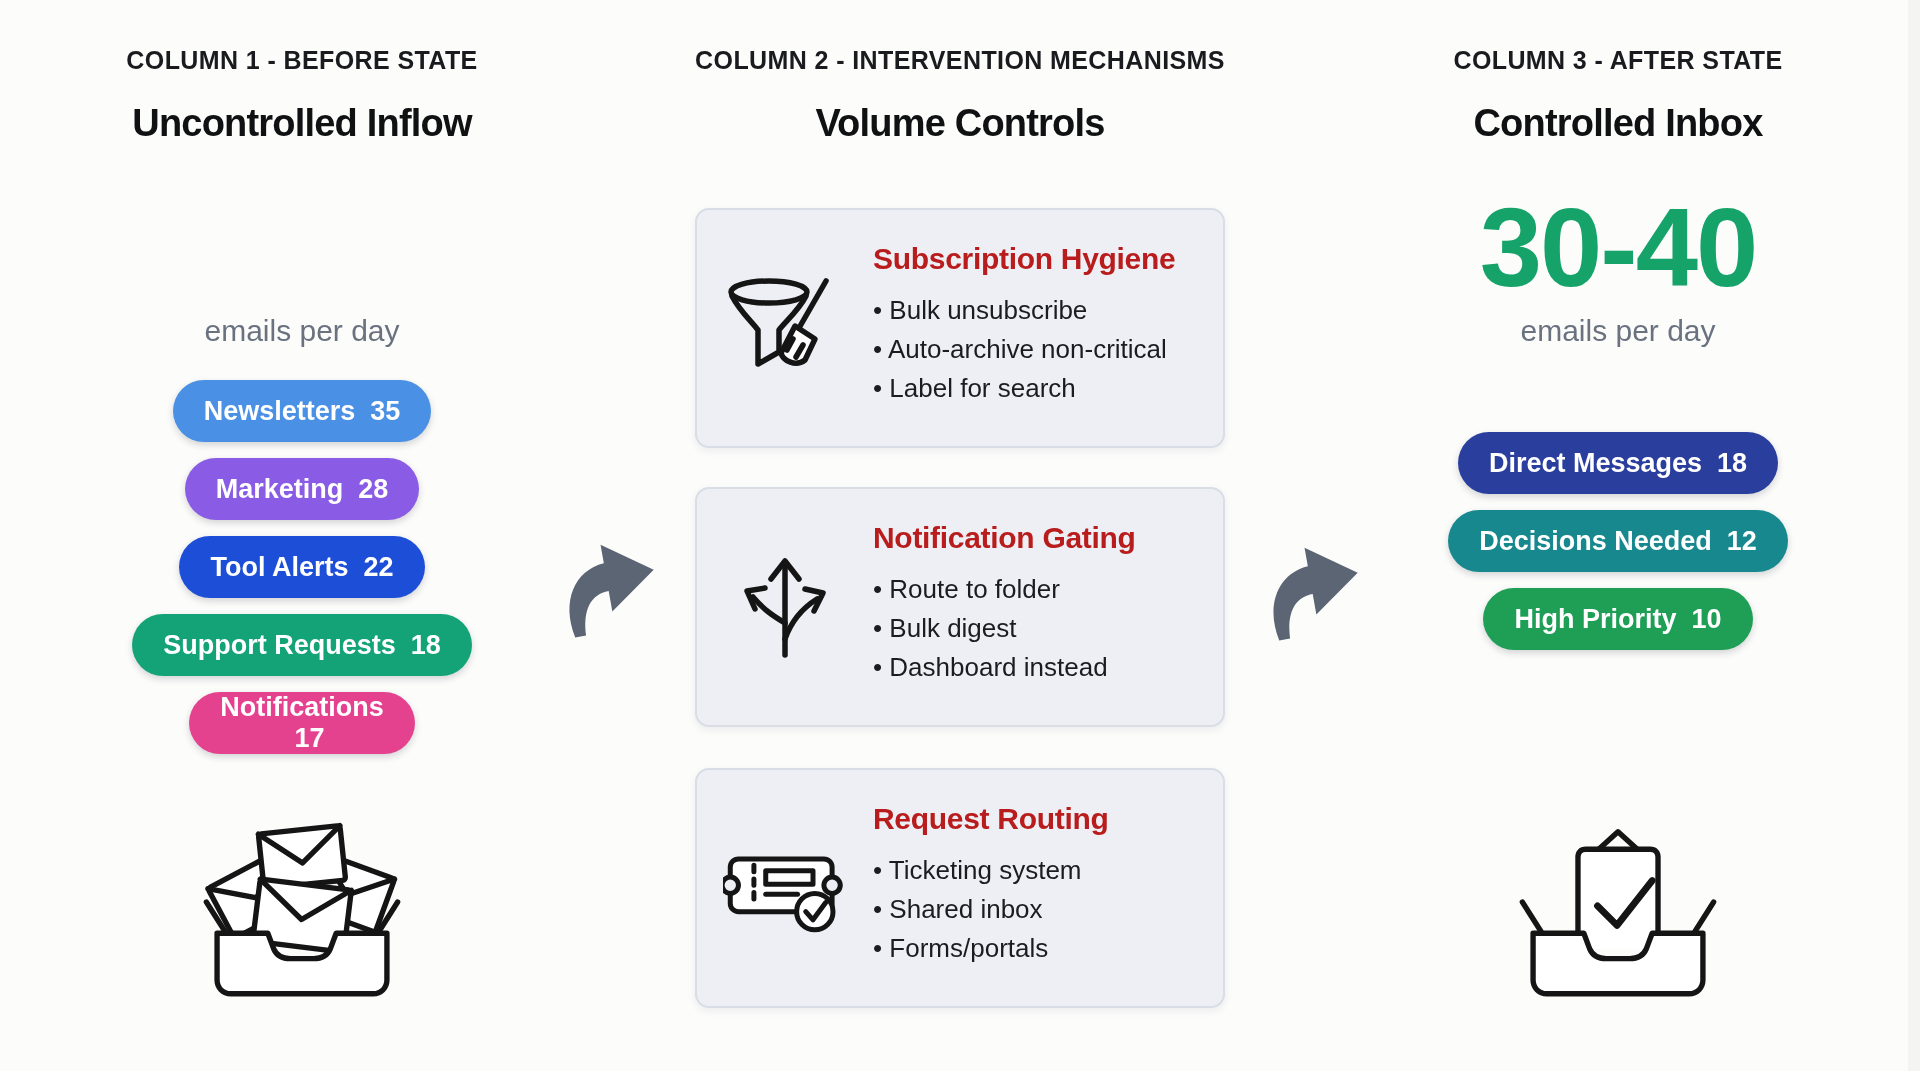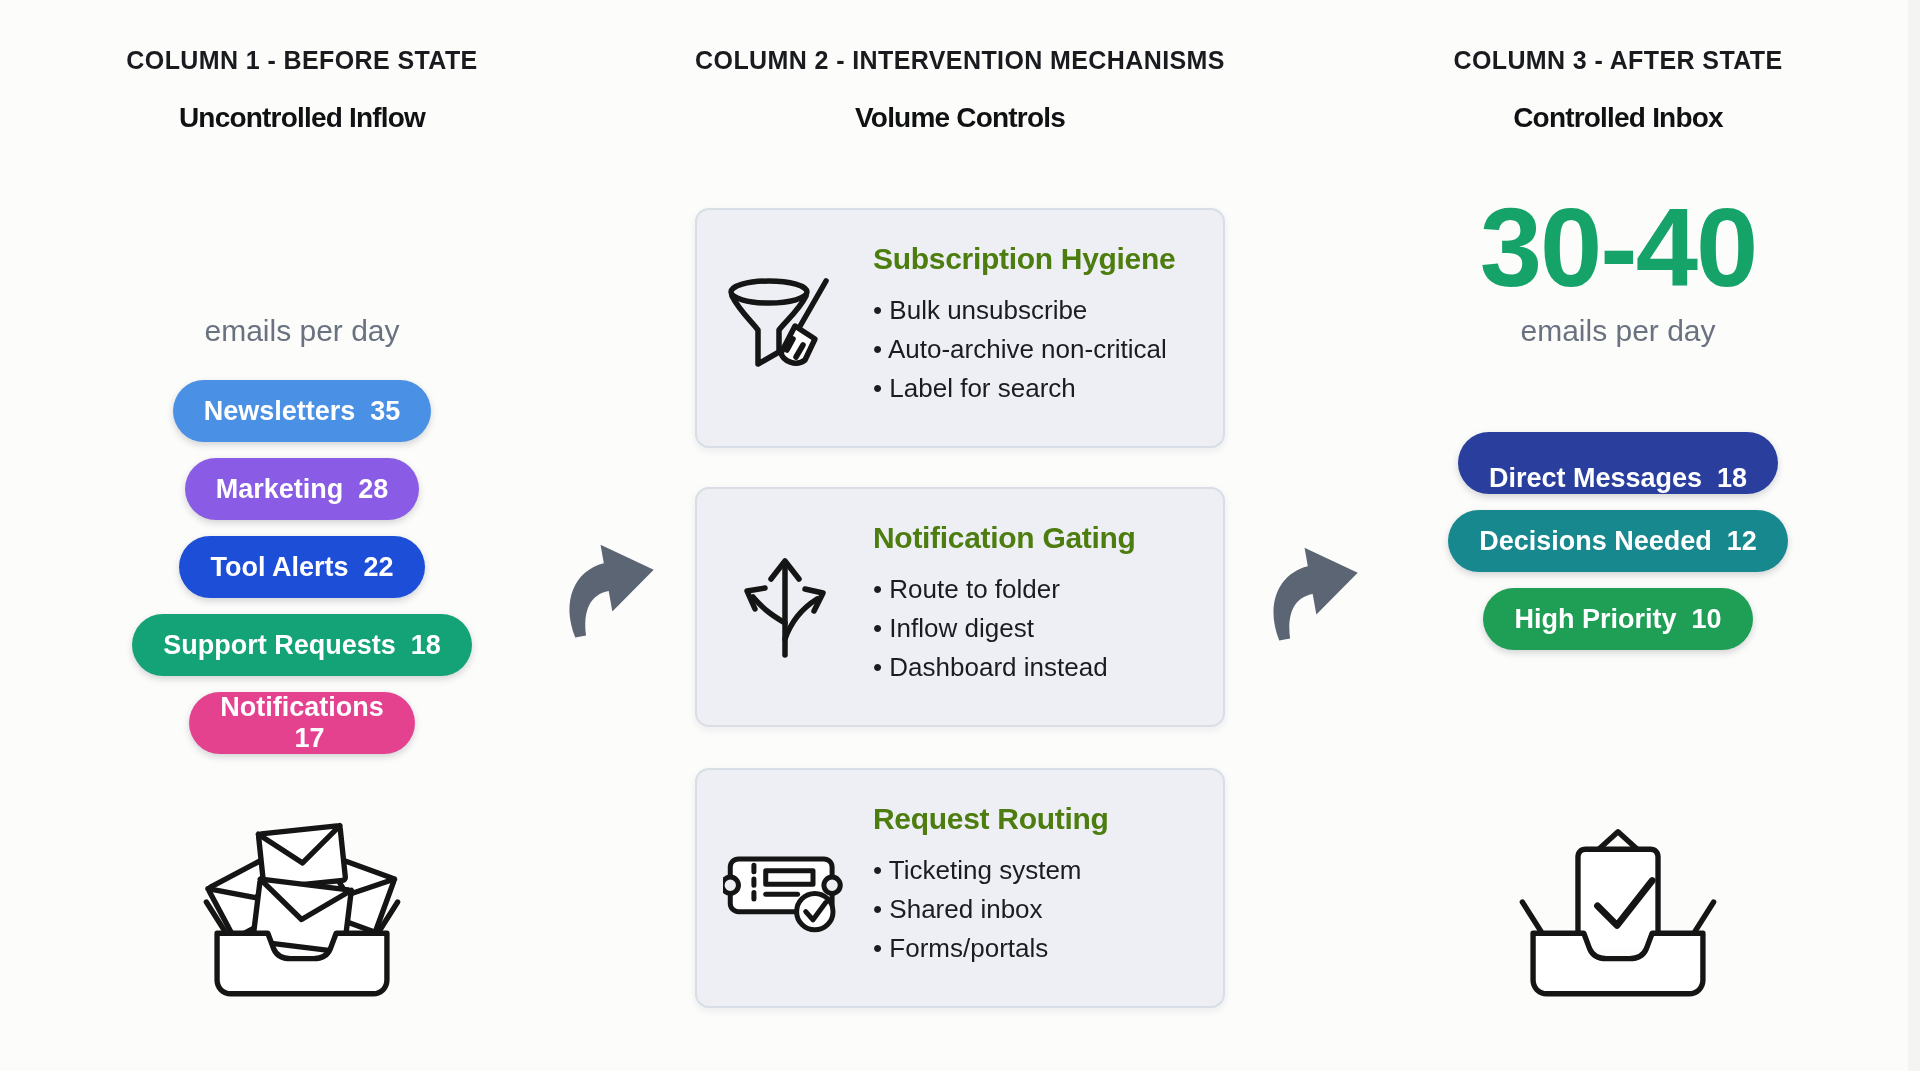--- a/index.html
+++ b/index.html
@@ -14,21 +14,21 @@
   .col-mid{left:695px;width:530px;}
   .col-after{left:1373px;width:490px;}
 
   .kicker{
     position:absolute;top:46px;left:0;width:100%;text-align:center;
     font-size:25px;font-weight:700;letter-spacing:.4px;color:#1a1b1e;
     white-space:nowrap;
   }
   .col-title{
     position:absolute;top:102px;left:0;width:100%;text-align:center;margin:0;
-    font-size:28px;font-weight:700;letter-spacing:-.8px;color:#101113;
+    font-size:38px;font-weight:700;letter-spacing:-.8px;color:#101113;
     white-space:nowrap;
   }
   .metric-value{
     position:absolute;top:192px;left:0;width:100%;text-align:center;
     font-size:112px;font-weight:700;line-height:1;letter-spacing:-2px;
   }
   .metric-label{
     position:absolute;top:314px;left:0;width:100%;text-align:center;
     font-size:30px;color:#6a7280;
   }
@@ -58,21 +58,21 @@
     box-shadow:0 3px 8px rgba(25,35,60,.07);
     box-sizing:border-box;display:flex;
   }
   .card-1{top:208px;} .card-2{top:487px;} .card-3{top:768px;}
   .card-icon{
     width:172px;flex:0 0 172px;display:flex;align-items:center;justify-content:center;
   }
   .card-icon svg{width:120px;height:120px;}
   .card-body{flex:1;padding:32px 10px 0 4px;}
   .card-title{
-    margin:0;font-size:30px;font-weight:700;letter-spacing:-.3px;color:#4d7c0f;
+    margin:0;font-size:30px;font-weight:700;letter-spacing:-.3px;color:#b91c1c;
     white-space:nowrap;
   }
   .card-bullets{margin:15px 0 0 0;padding:0;list-style:none;}
   .card-bullets li{
     font-size:26px;line-height:39px;color:#1b1c20;white-space:nowrap;
   }
   .card-bullets li::before{content:"• ";}
 
   .flow-arrow{position:absolute;width:112px;height:100px;}
   .flow-arrow svg{width:100%;height:100%;transform:rotate(-10deg);}
@@ -186,21 +186,21 @@
           <path d="M62 76 C52 70 42 64 30 50"></path>
           <path d="M42 41 L24 44 L32 62"></path>
           <path d="M62 92 C68 75 78 62 94 52"></path>
           <path d="M82 42 L100 46 L91 64"></path>
         </svg>
       </div>
       <div class="card-body">
         <h3 class="card-title">Notification Gating</h3>
         <ul class="card-bullets">
           <li>Route to folder</li>
-          <li>Inflow digest</li>
+          <li>Bulk digest</li>
           <li>Dashboard instead</li>
         </ul>
       </div>
     </div>
 
     <div class="card card-3">
       <div class="card-icon">
         <svg class="line-icon" viewBox="0 0 132 112">
           <rect class="fill-white" x="8" y="24" width="112" height="58" rx="9"></rect>
           <circle class="fill-card" cx="8" cy="53" r="9"></circle>
@@ -229,21 +229,21 @@
     </svg>
   </div>
 
   <section class="col col-after">
     <div class="kicker">COLUMN 3 - AFTER STATE</div>
     <h2 class="col-title">Controlled Inbox</h2>
     <div class="metric-value" style="color: rgb(21, 163, 105);">30-40</div>
     <div class="metric-label">emails per day</div>
 
     <div class="pills pills-after">
-      <div class="pill" style="background: rgb(42, 62, 158); align-items: flex-end;">
+      <div class="pill" style="background: rgb(42, 62, 158);">
         <span class="pill-label">Direct Messages</span>
         <span class="pill-count">18</span>
       </div>
       <div class="pill" style="background: rgb(23, 137, 142);">
         <span class="pill-label">Decisions Needed</span>
         <span class="pill-count">12</span>
       </div>
       <div class="pill" style="background: rgb(31, 158, 86);">
         <span class="pill-label">High Priority</span>
         <span class="pill-count">10</span>

